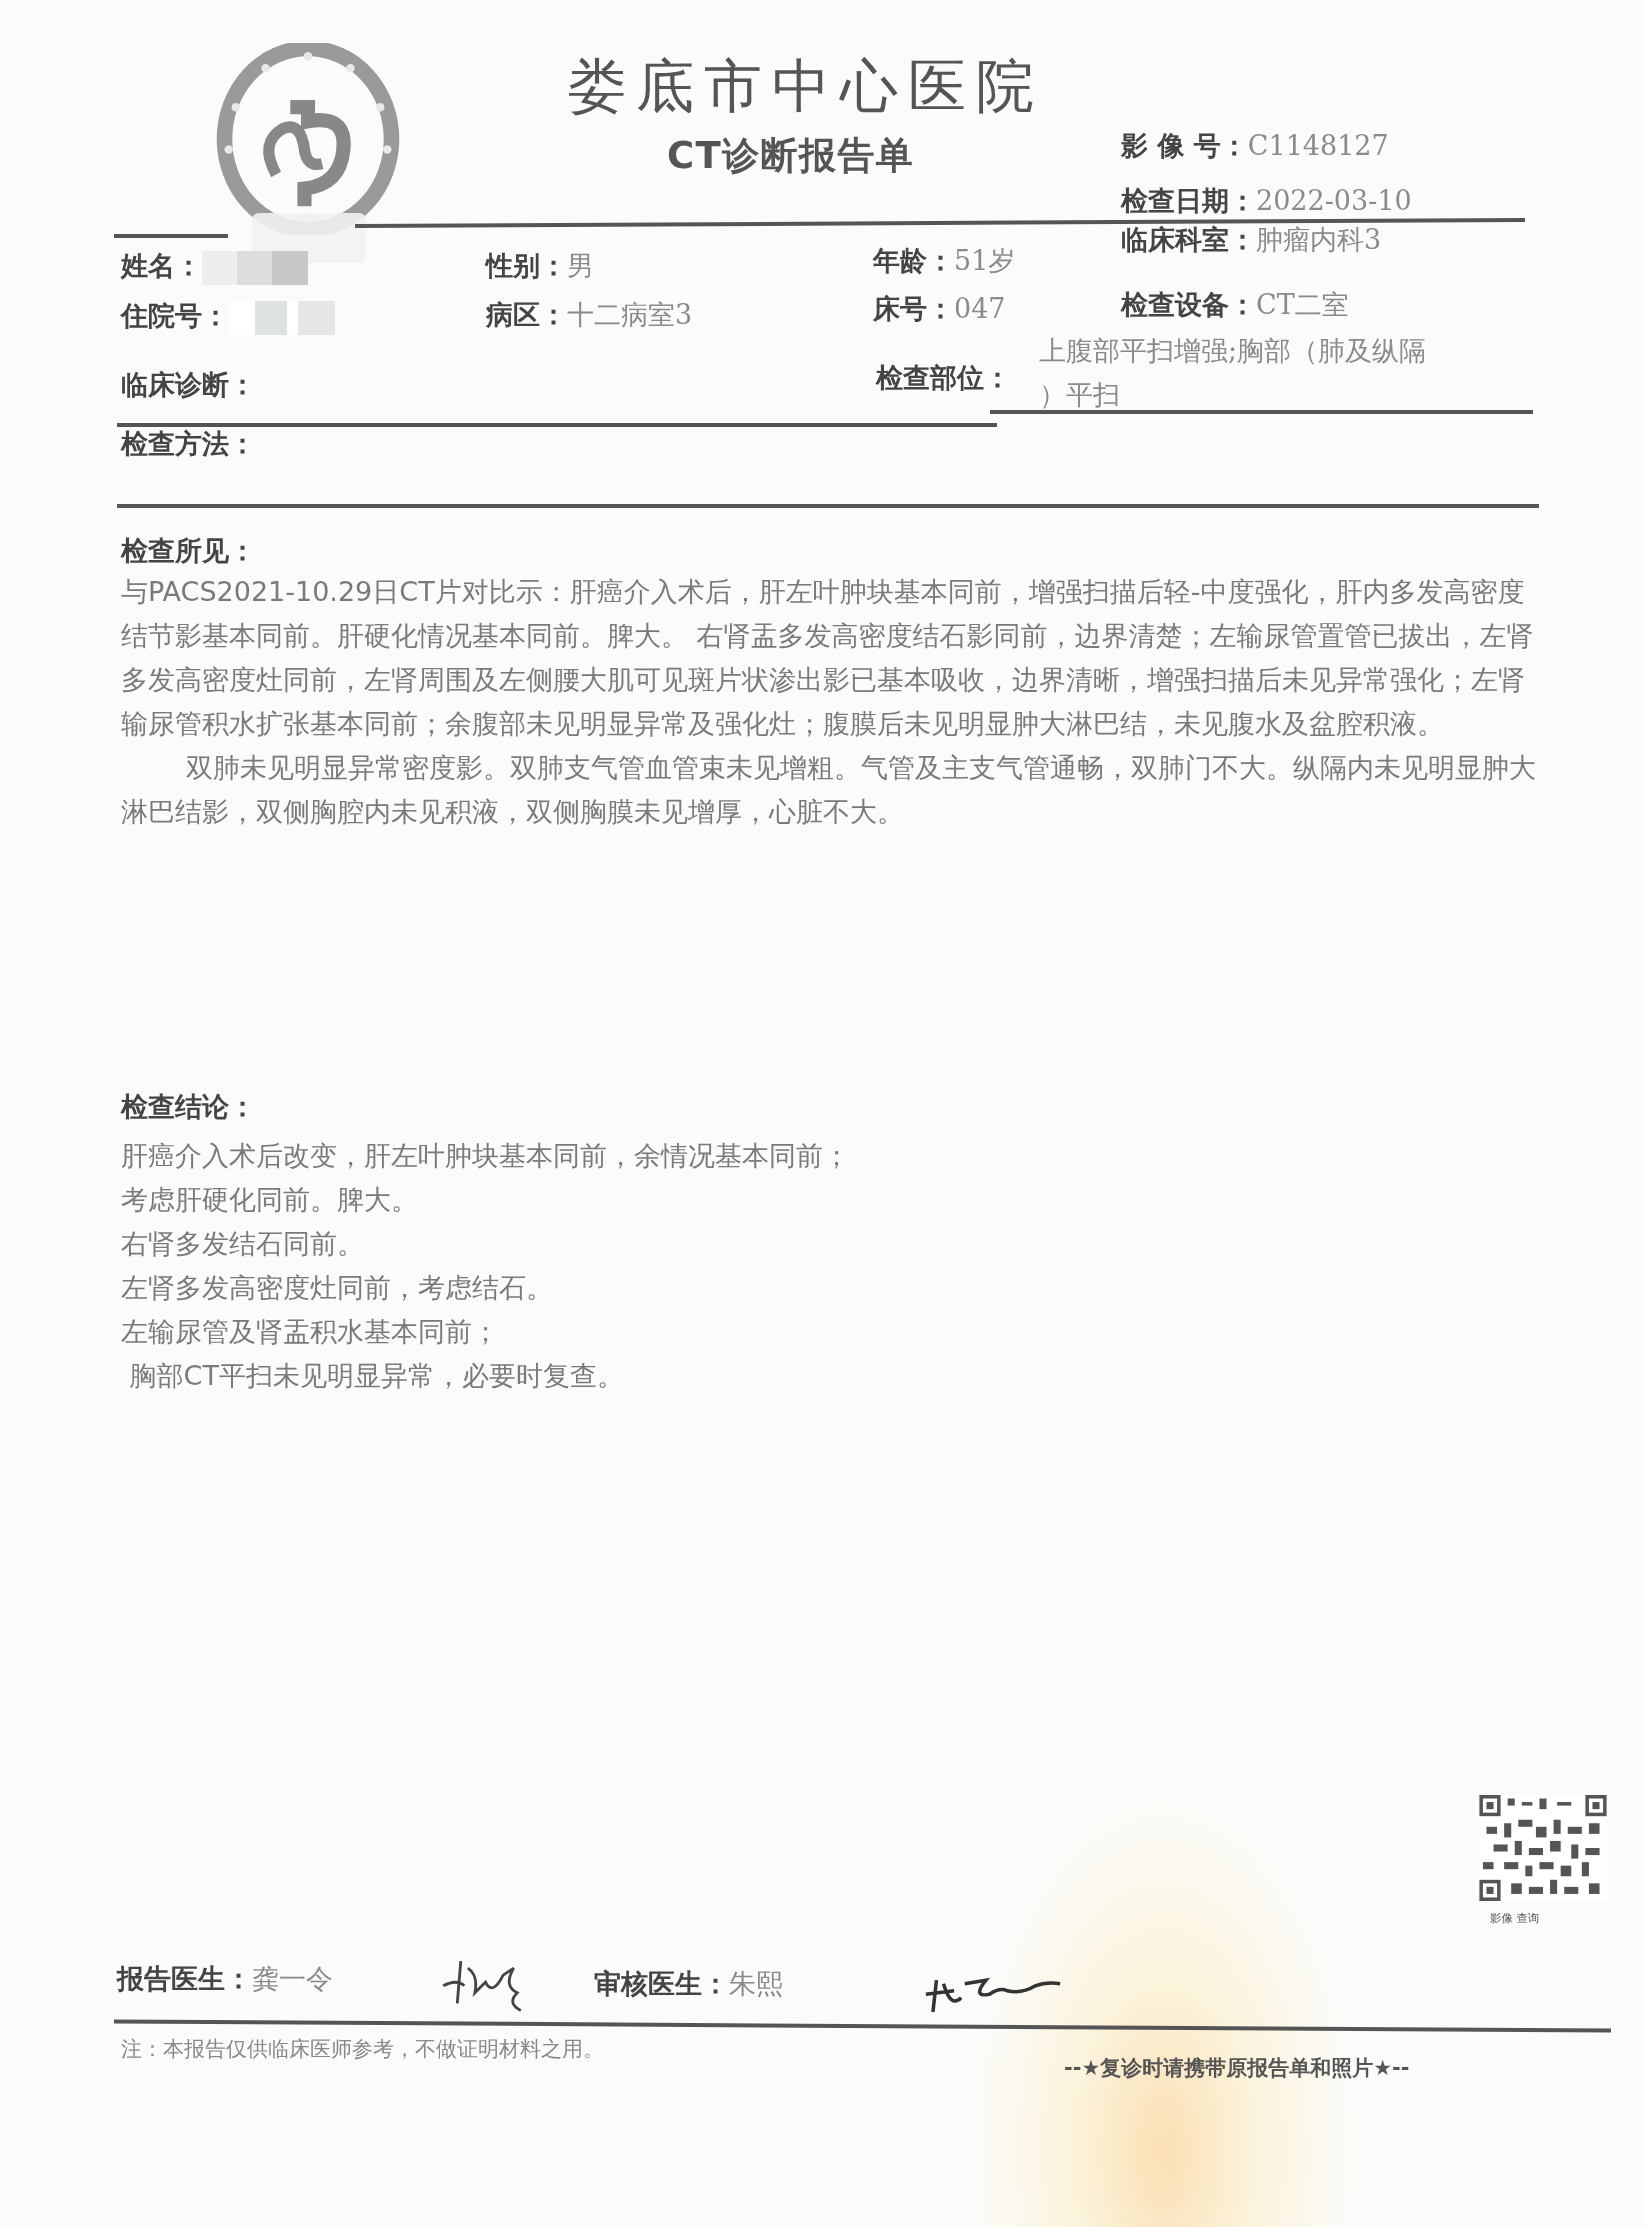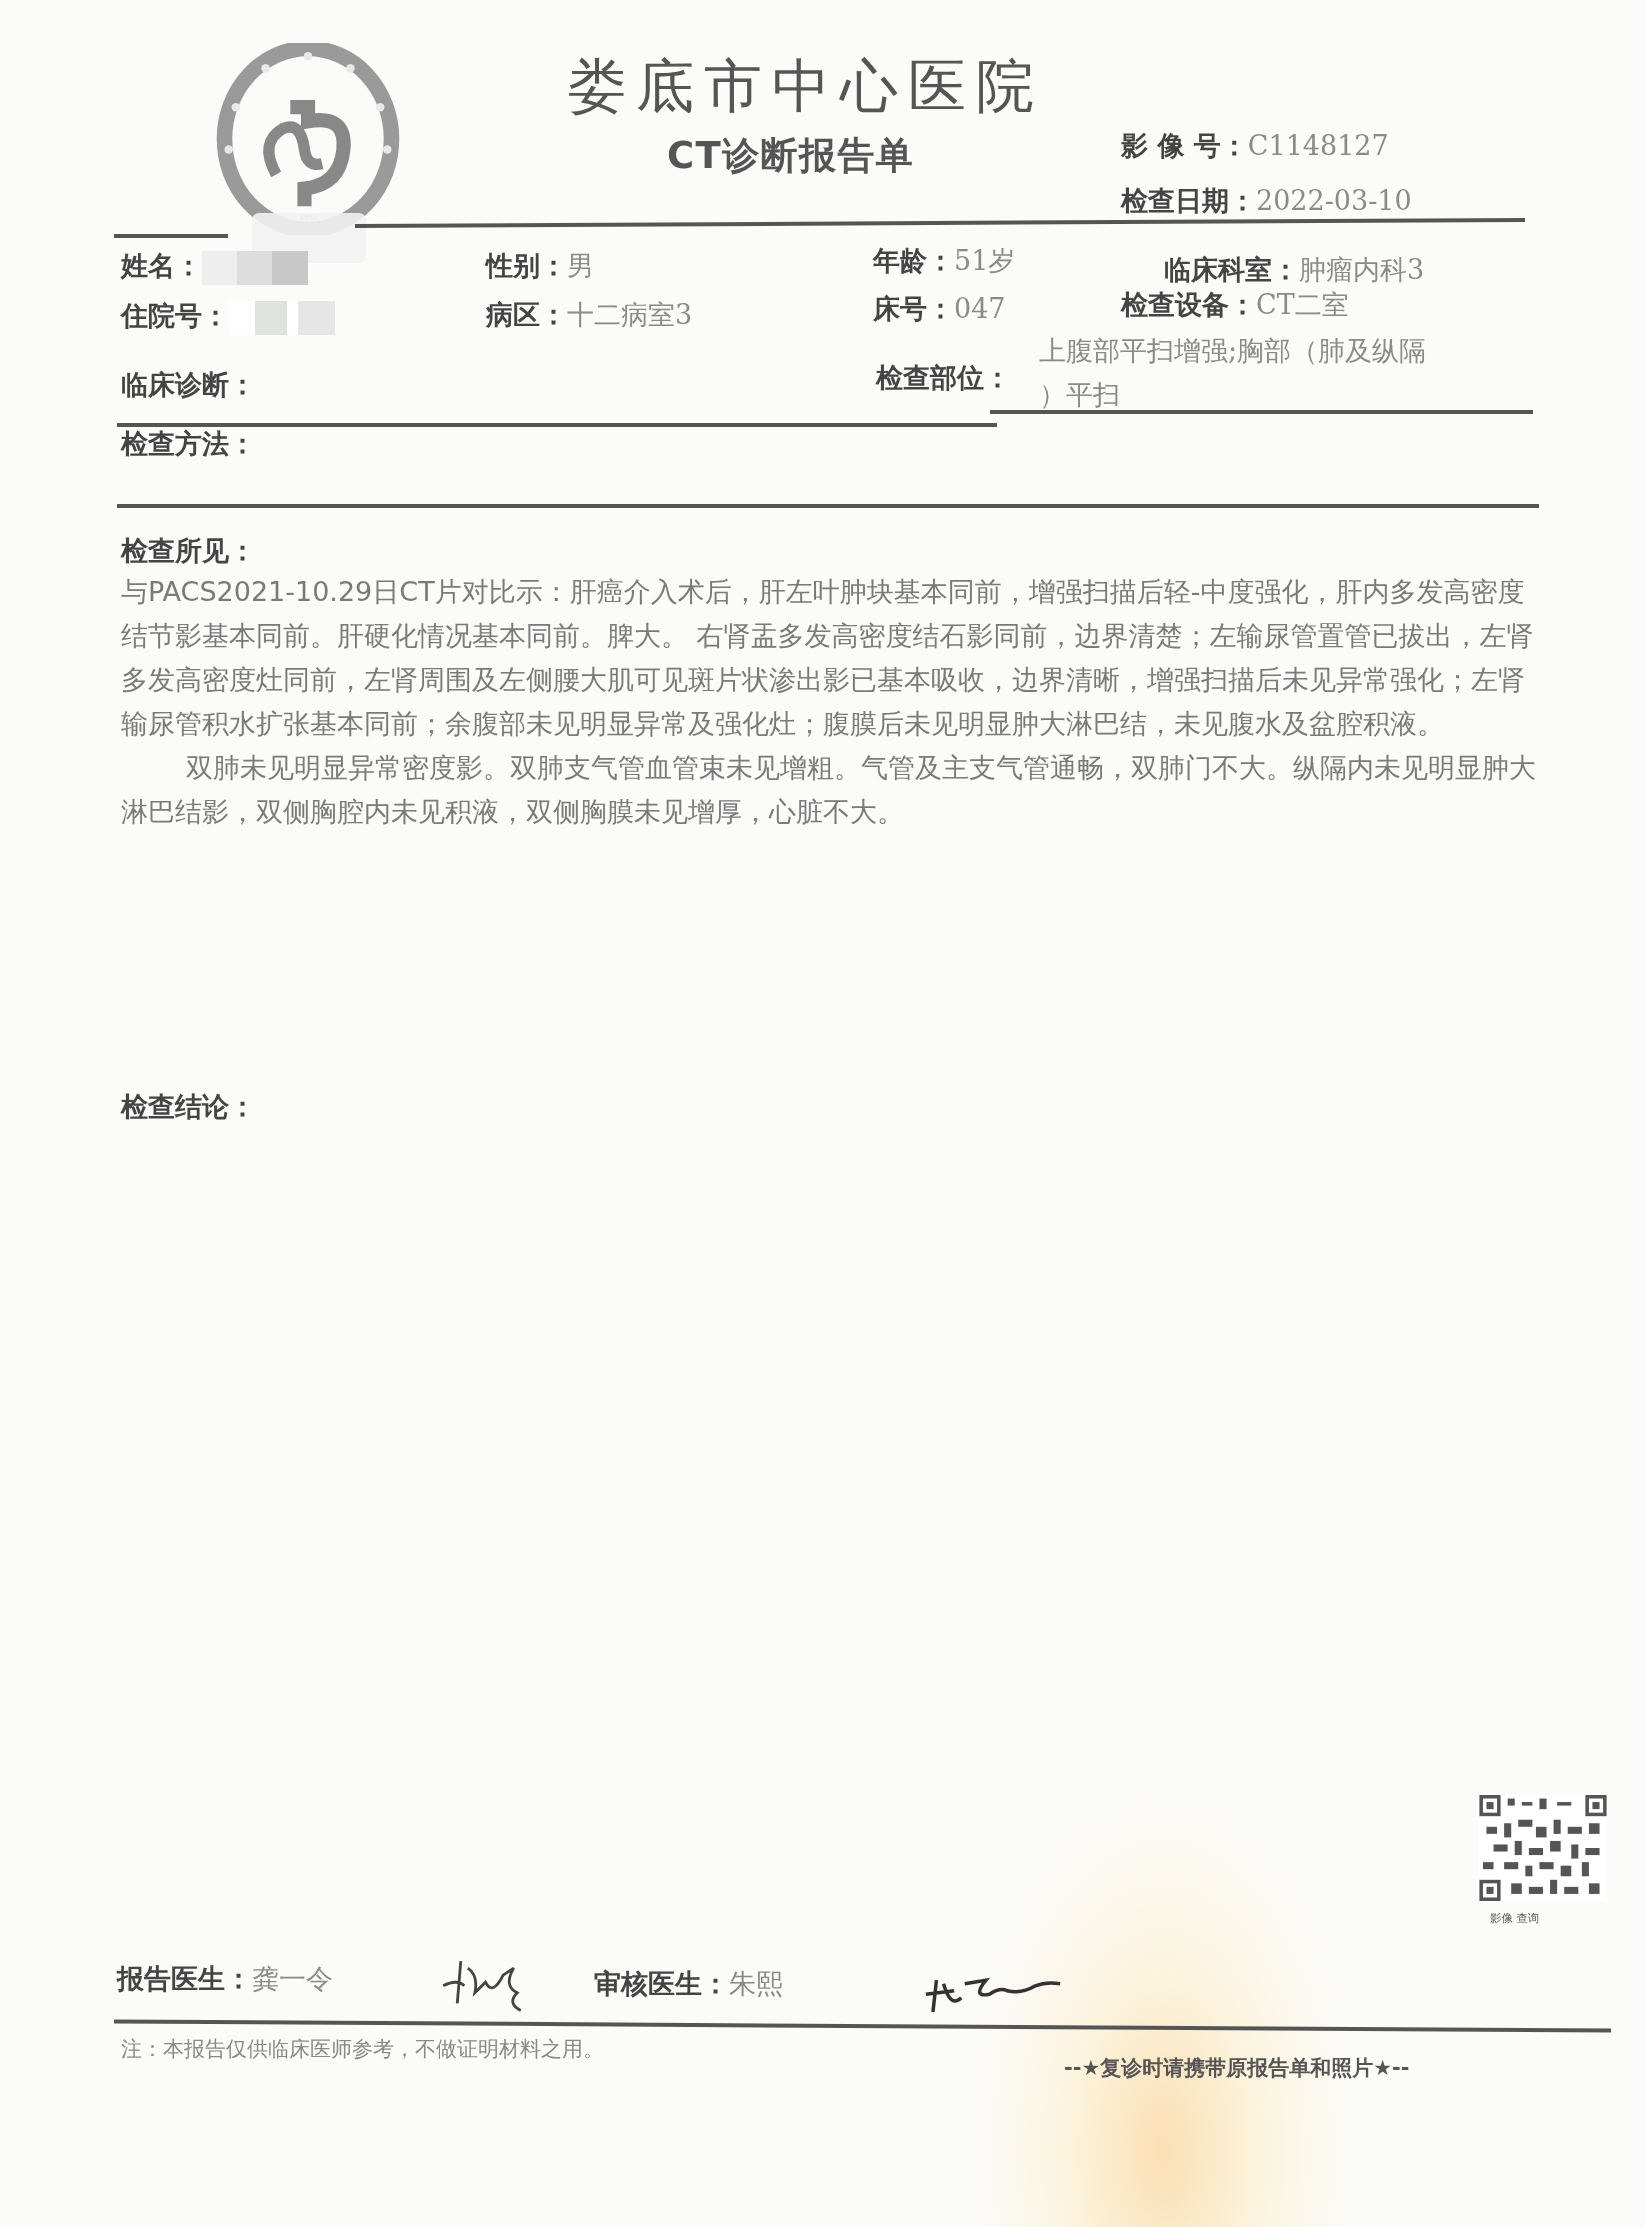--- a/index.html
+++ b/index.html
@@ -77,21 +77,21 @@
 
   <div class="field" style="left:121px; top:248px;">
     <span class="label">姓名：</span><span class="redact" style="width:106px; background:linear-gradient(90deg,#eee 0 33%,#ddd 33% 66%,#c8c8c8 66%);"></span>
   </div>
   <div class="field" style="left:486px; top:248px;">
     <span class="label">性别：</span><span class="value">男</span>
   </div>
   <div class="field" style="left:873px; top:243px;">
     <span class="label">年龄：</span><span class="value">51岁</span>
   </div>
-  <div class="field" style="left:1121px; top:252px;margin-left:43px;">
+  <div class="field" style="left:1121px; top:222px;">
     <span class="label">临床科室：</span><span class="value">肿瘤内科3</span>
   </div>
 
   <div class="field" style="left:121px; top:298px;">
     <span class="label">住院号：</span><span class="redact" style="width:106px; background:linear-gradient(90deg,#fff 0 25%,#dfe3e0 25% 55%,#fff 55% 65%,#e6e6e6 65%);"></span>
   </div>
   <div class="field" style="left:486px; top:297px;">
     <span class="label">病区：</span><span class="value">十二病室3</span>
   </div>
   <div class="field" style="left:873px; top:291px;">
@@ -118,20 +118,28 @@
   </div>
   <div class="rule" style="left:117px; top:504px; width:1422px;"></div>
 
   <div class="section-title" style="left:121px; top:533px;">检查所见：</div>
   <div class="para" style="top:570px;">
     <p>与PACS2021-10.29日CT片对比示：肝癌介入术后，肝左叶肿块基本同前，增强扫描后轻-中度强化，肝内多发高密度结节影基本同前。肝硬化情况基本同前。脾大。 右肾盂多发高密度结石影同前，边界清楚；左输尿管置管已拔出，左肾多发高密度灶同前，左肾周围及左侧腰大肌可见斑片状渗出影已基本吸收，边界清晰，增强扫描后未见异常强化；左肾输尿管积水扩张基本同前；余腹部未见明显异常及强化灶；腹膜后未见明显肿大淋巴结，未见腹水及盆腔积液。</p>
     <p class="indent">双肺未见明显异常密度影。双肺支气管血管束未见增粗。气管及主支气管通畅，双肺门不大。纵隔内未见明显肿大淋巴结影，双侧胸腔内未见积液，双侧胸膜未见增厚，心脏不大。</p>
   </div>
 
   <div class="section-title" style="left:121px; top:1089px;">检查结论：</div>
+  <div class="para concl" style="top:1134px;">
+    <p>肝癌介入术后改变，肝左叶肿块基本同前，余情况基本同前；</p>
+    <p>考虑肝硬化同前。脾大。</p>
+    <p>右肾多发结石同前。</p>
+    <p>左肾多发高密度灶同前，考虑结石。</p>
+    <p>左输尿管及肾盂积水基本同前；</p>
+    <p style="white-space:pre;"> 胸部CT平扫未见明显异常，必要时复查。</p>
+  </div>
 
   <svg class="qr" viewBox="0 0 36 30">
     <rect x="0" y="0" width="36" height="30" fill="#fff"></rect>
     <g fill="#555">
       <rect x="0" y="0" width="6" height="6"></rect>
         <rect x="30" y="0" width="6" height="6"></rect>
         <rect x="0" y="24" width="6" height="6"></rect>
       <rect x="8" y="1" width="2" height="2"></rect>
         <rect x="12" y="2" width="3" height="1"></rect>
         <rect x="17" y="1" width="2" height="3"></rect>

